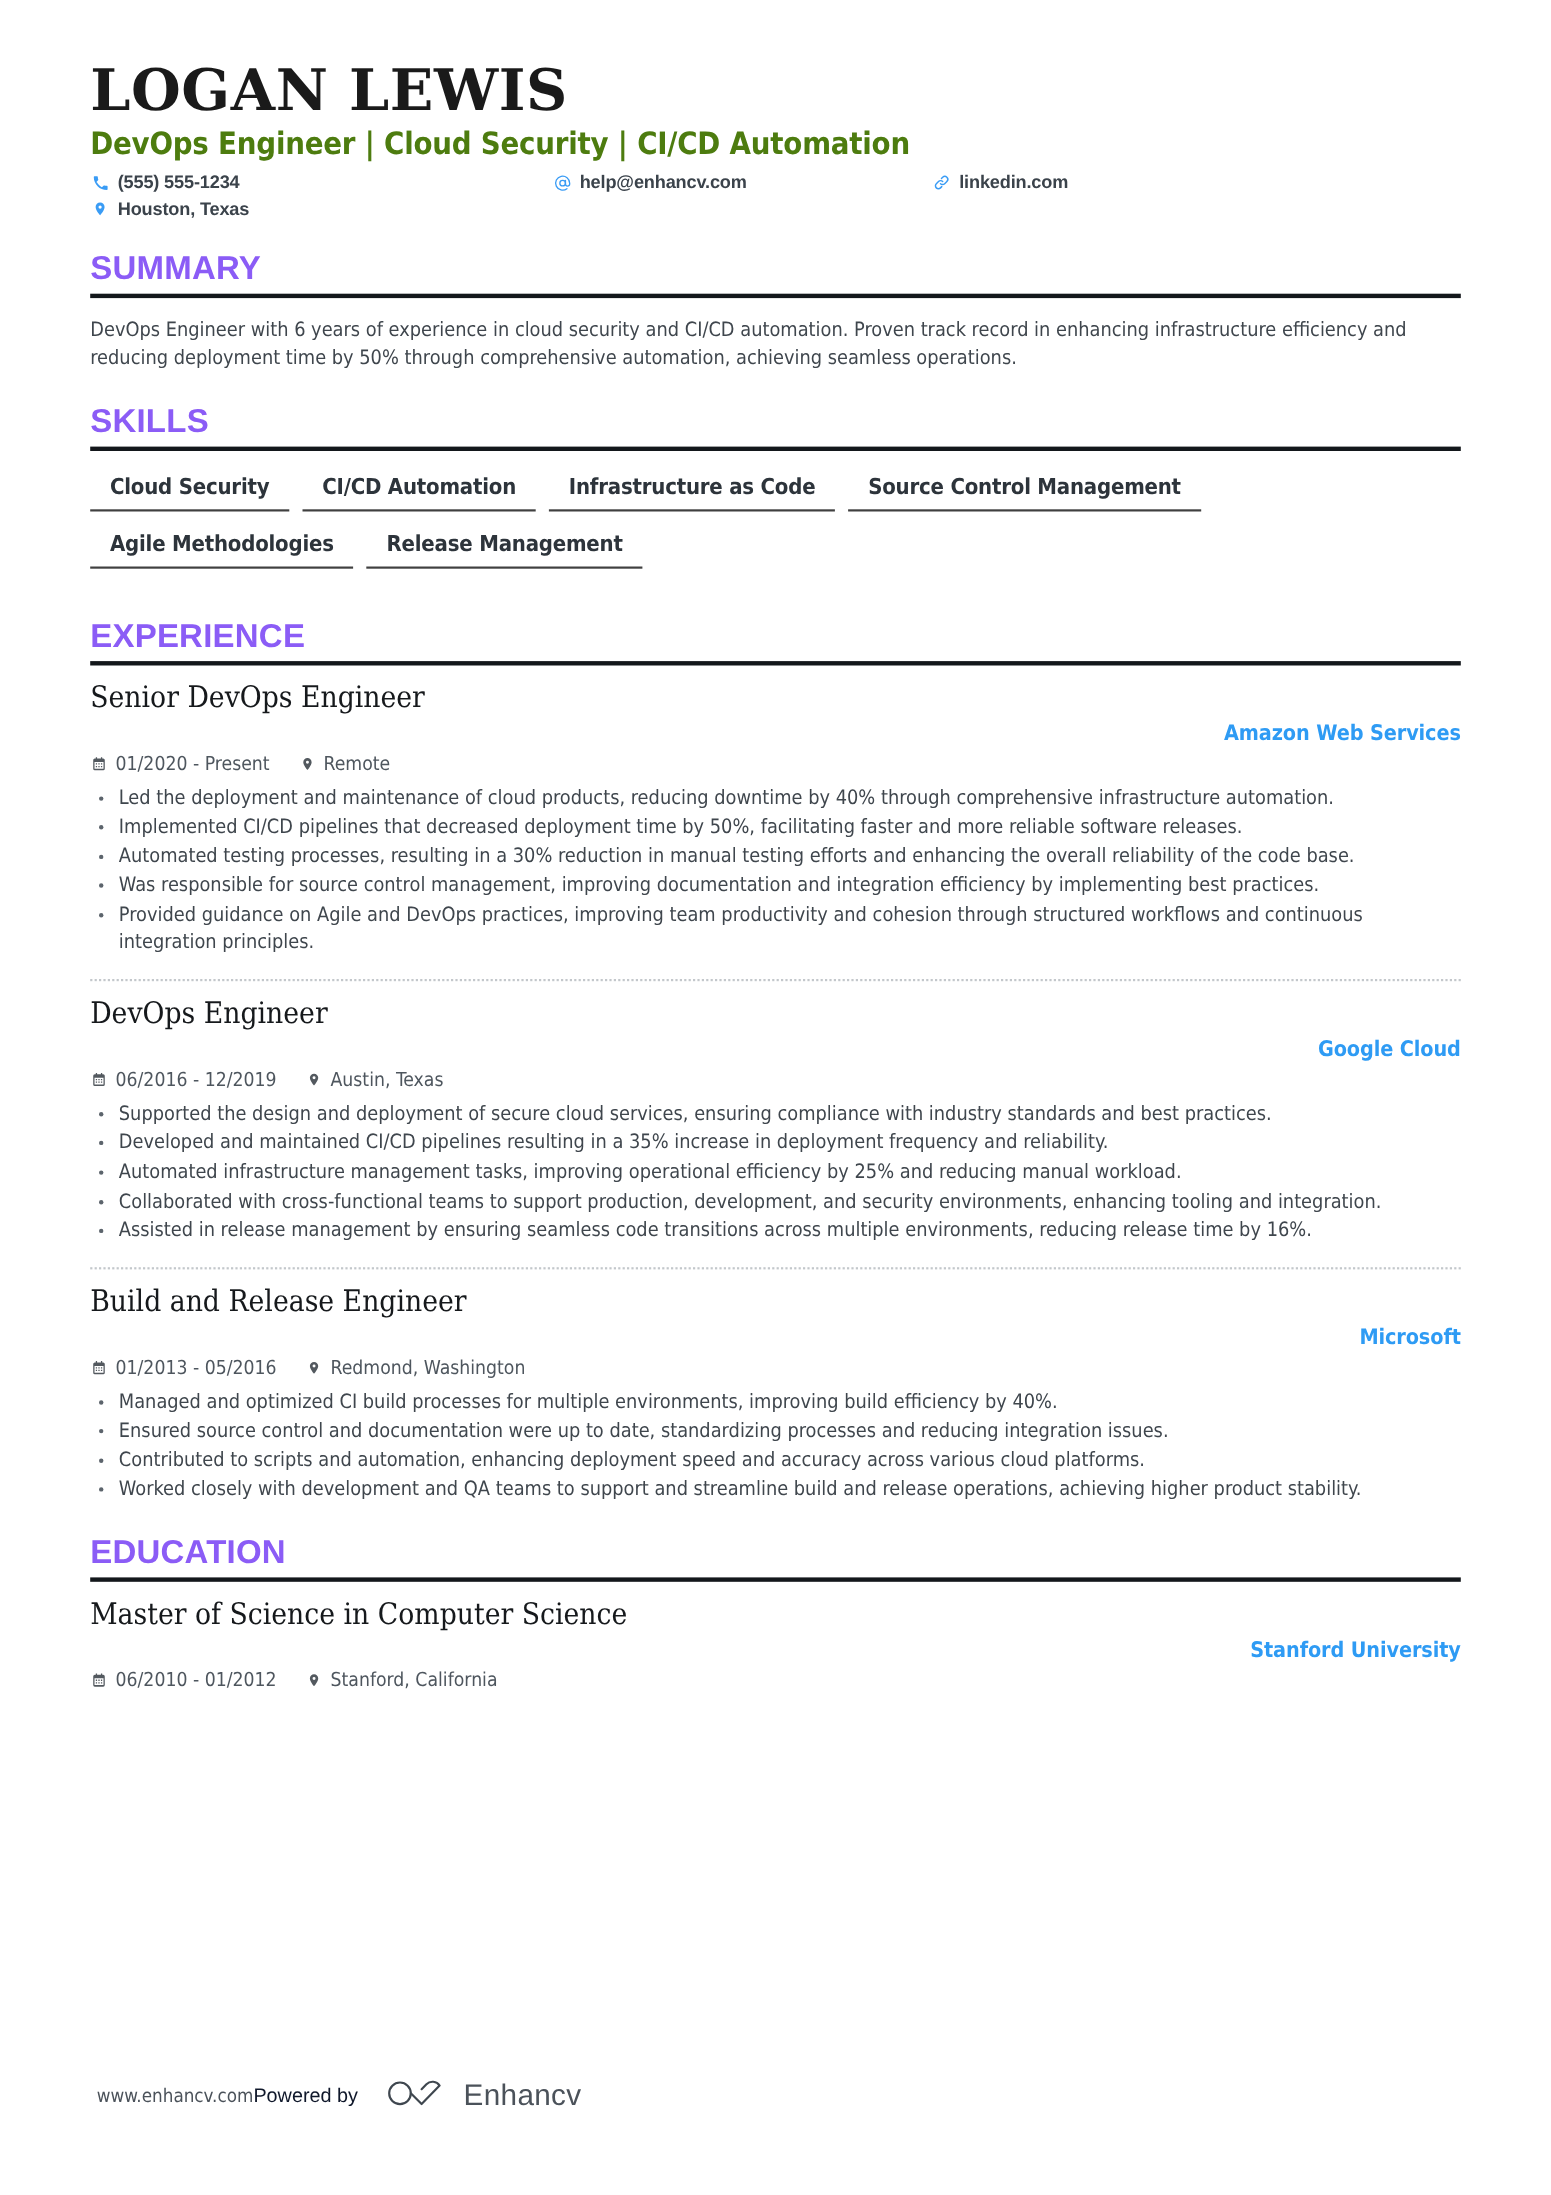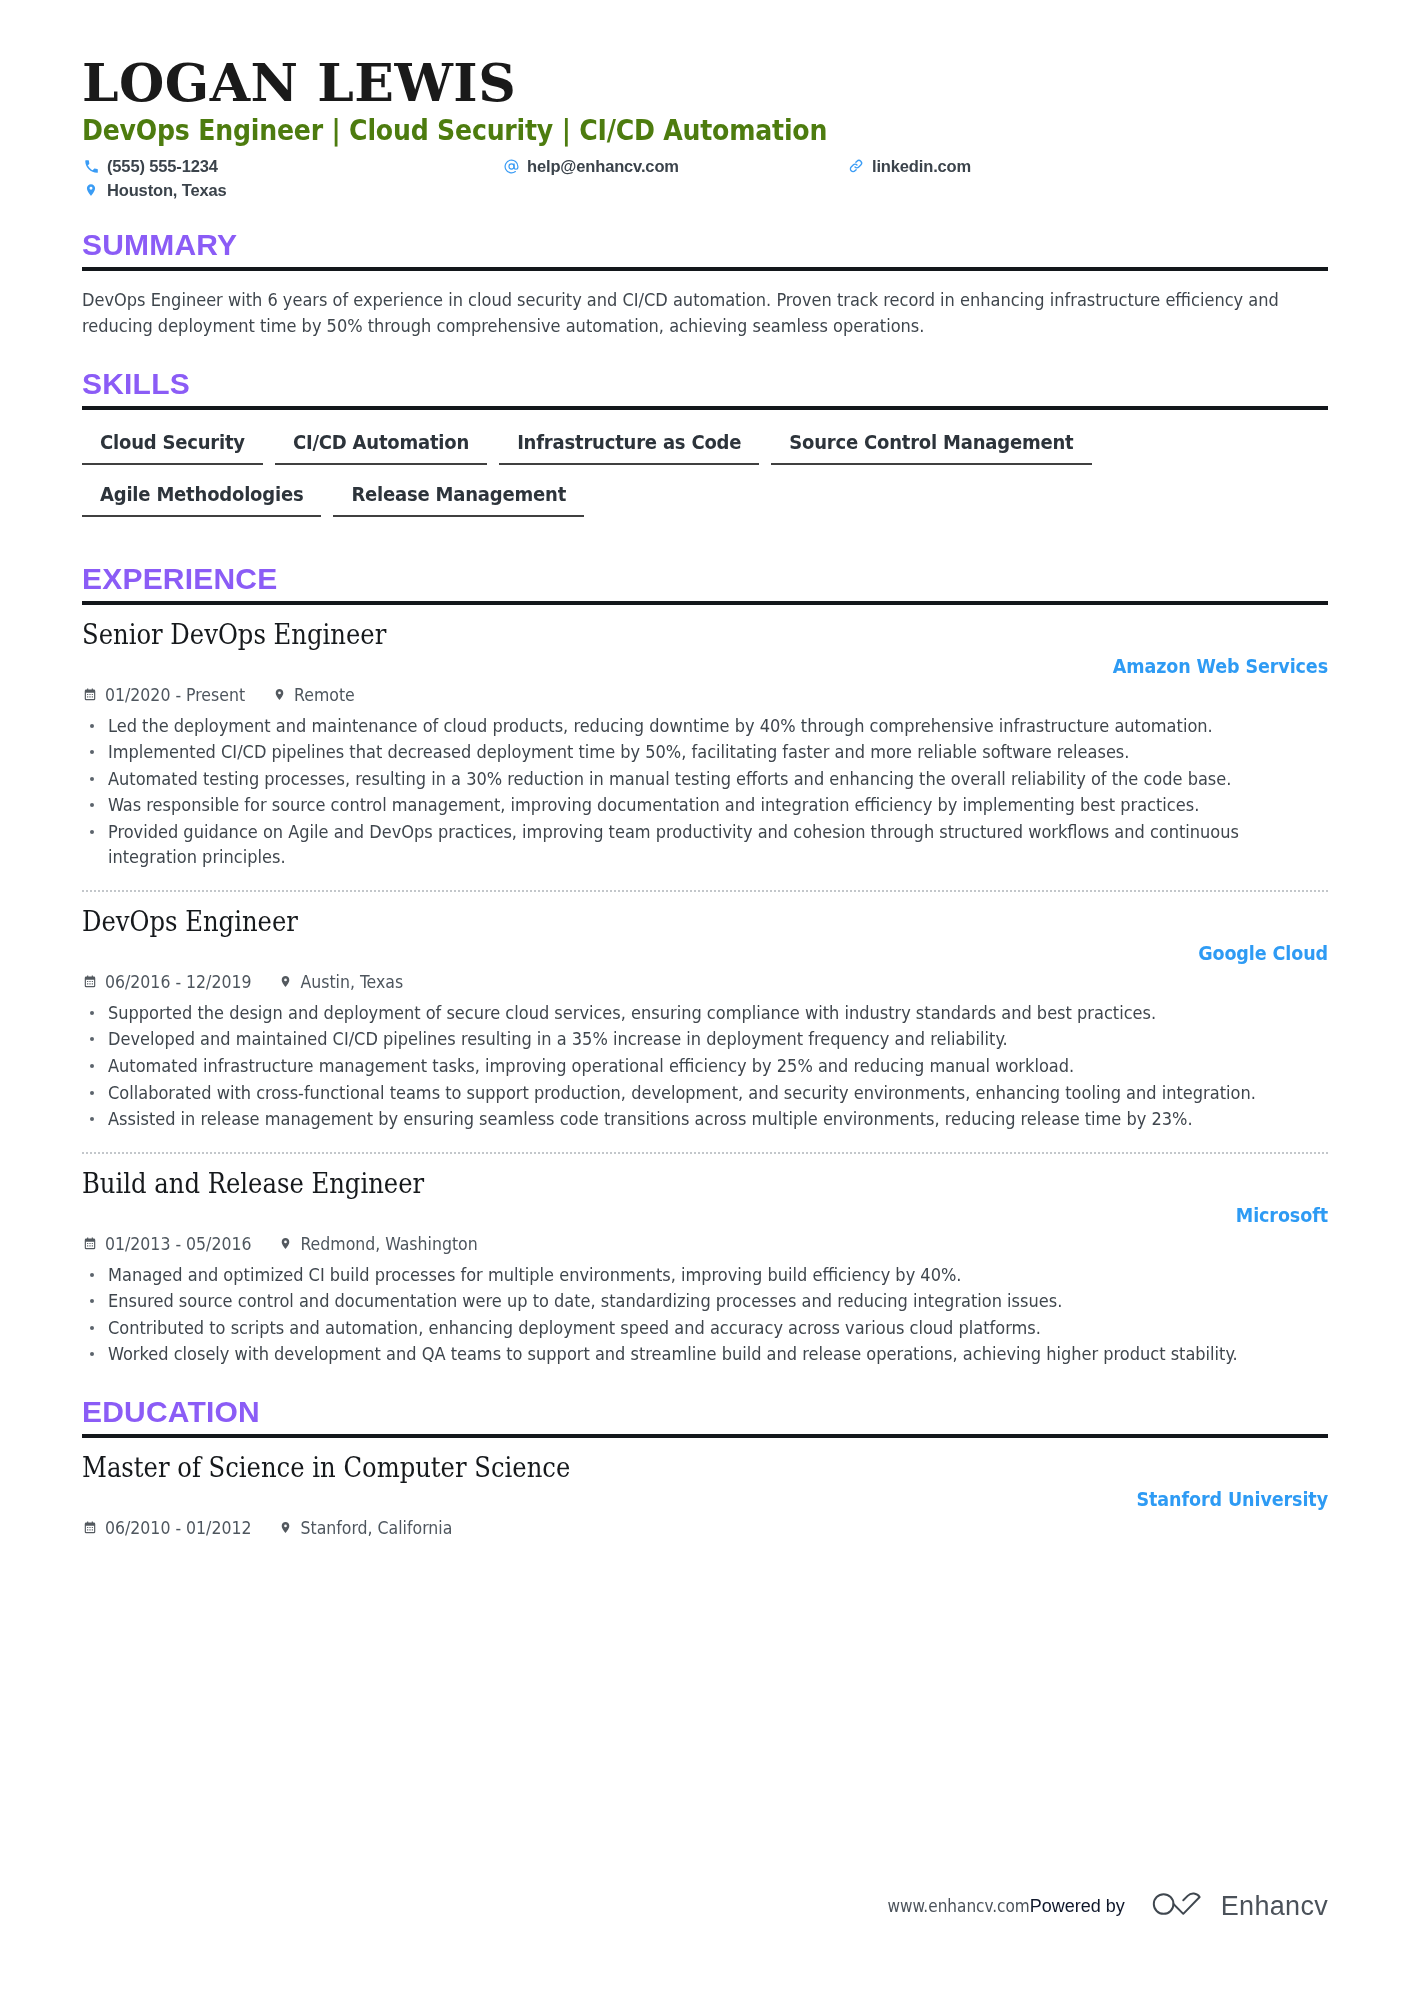--- a/index.html
+++ b/index.html
@@ -187,26 +187,26 @@
     top: 11px;
     width: 4px;
     height: 4px;
     border-radius: 50%;
     background: #5c646c;
   }
 
   
   .footer {
     position: absolute;
-    left: 100px;
+    left: 88px;
     right: 82px;
     bottom: 72px;
     display: flex;
     align-items: center;
-    justify-content: flex-end;
+    justify-content: flex-start;
   }
   .footer-url {
     font-family: "DejaVu Sans Condensed", "Liberation Sans Narrow", "Liberation Sans", sans-serif;
     font-size: 17px;
     color: #4b525a;
   }
   .footer-right {
     display: flex;
     align-items: center;
   }
@@ -355,21 +355,21 @@
                 </svg>
               </span>
               <span>Austin, Texas</span>
             </div>
           </div>
           <ul class="bullets">
             <li>Supported the design and deployment of secure cloud services, ensuring compliance with industry standards and best practices.</li>
             <li>Developed and maintained CI/CD pipelines resulting in a 35% increase in deployment frequency and reliability.</li>
             <li>Automated infrastructure management tasks, improving operational efficiency by 25% and reducing manual workload.</li>
             <li>Collaborated with cross-functional teams to support production, development, and security environments, enhancing tooling and integration.</li>
-            <li>Assisted in release management by ensuring seamless code transitions across multiple environments, reducing release time by 23%.</li>
+            <li>Assisted in release management by ensuring seamless code transitions across multiple environments, reducing release time by 16%.</li>
           </ul>
         </div>
         <div class="entry-divider"></div>
         <div class="entry">
           <div class="entry-title">Build and Release Engineer</div>
           <div class="entry-org">Microsoft</div>
           <div class="entry-meta">
             <div class="meta-item">
               <span class="ic">
                 <svg width="14" height="15" viewBox="0 0 24 24" fill="currentColor" aria-hidden="true">

